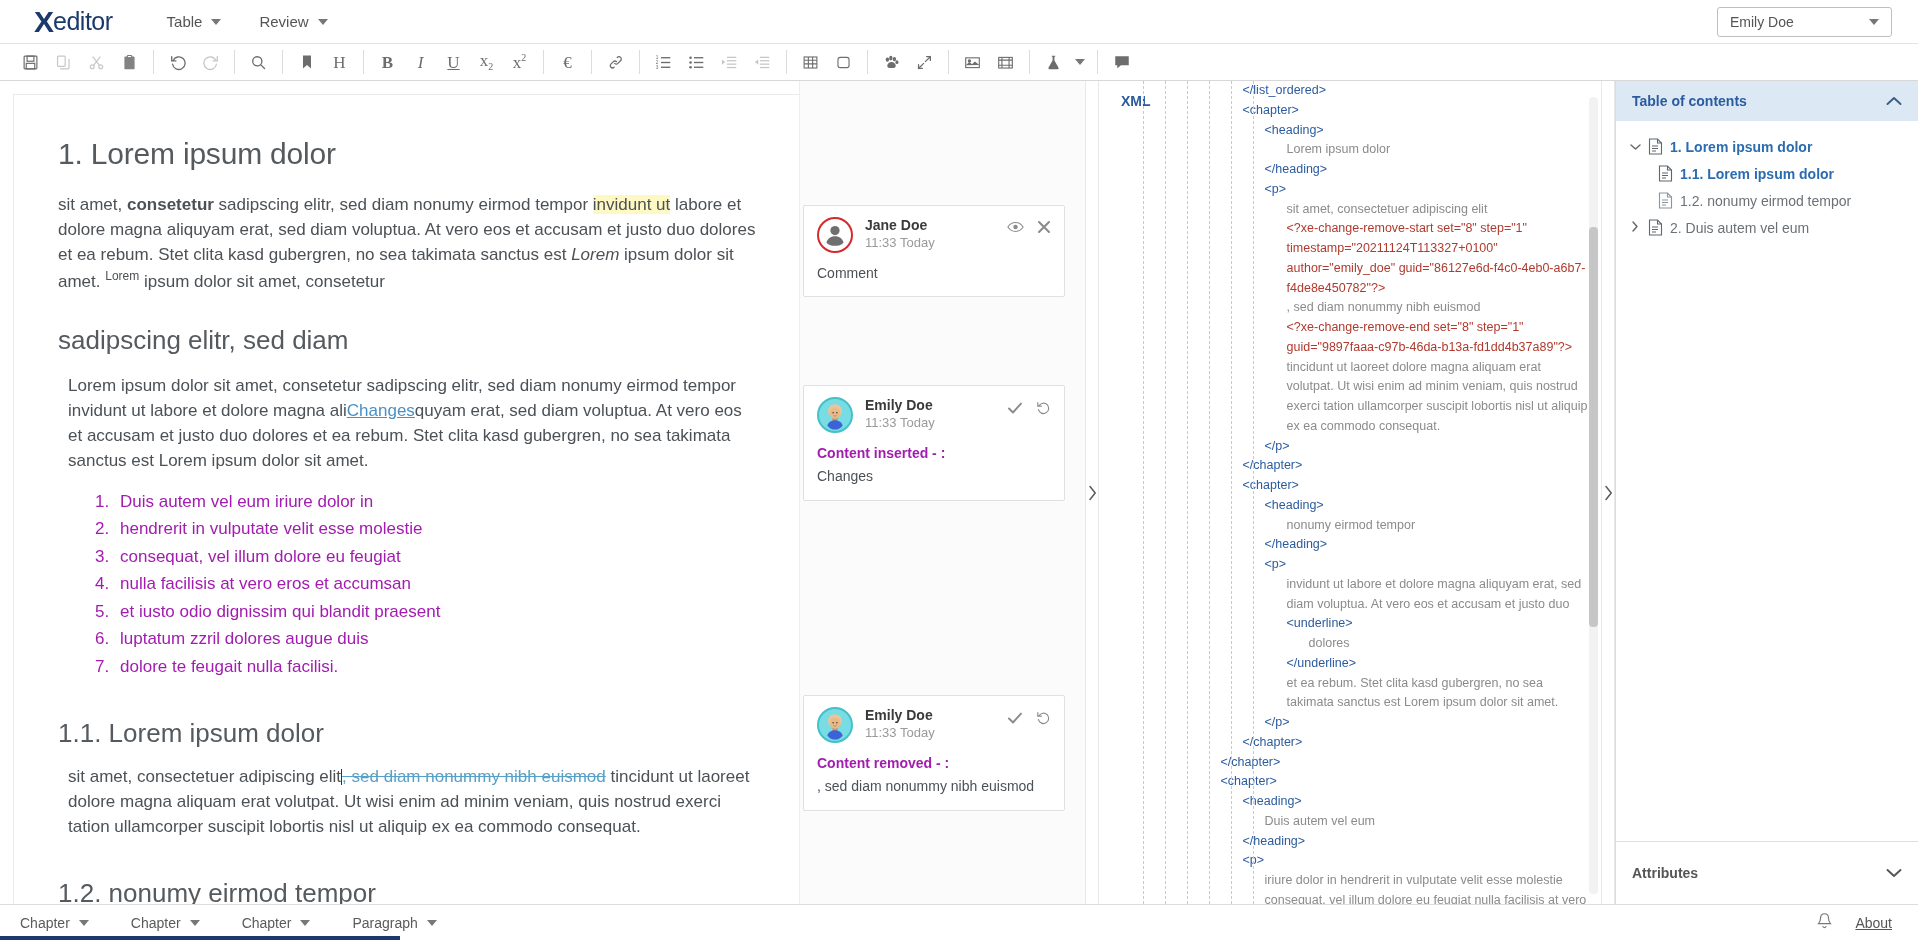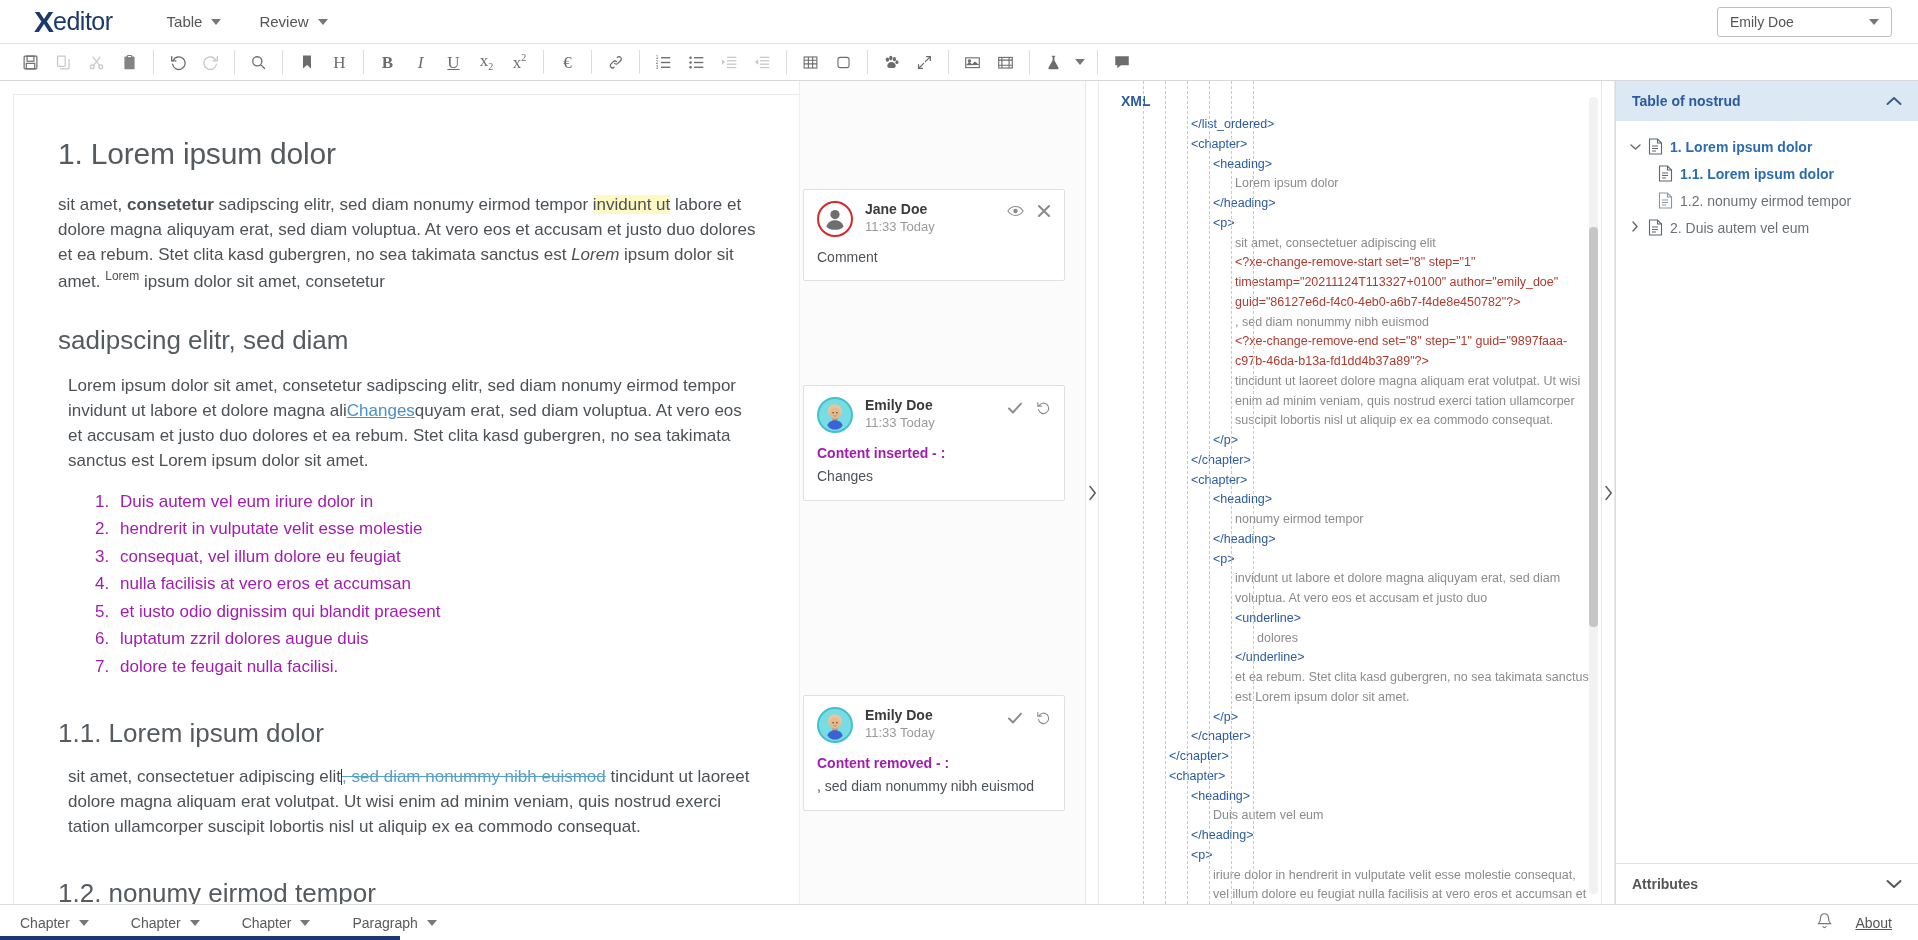--- a/index.html
+++ b/index.html
@@ -138,21 +138,21 @@
   .splitter {
     width: 14px; min-width: 14px; background: #ffffff;
     display: flex; align-items: center; justify-content: center;
     border-left: 1px solid #e8e8e8; border-right: 1px solid #e8e8e8;
     cursor: col-resize; color: #5a5a5a;
   }
 
   
   .xml-pane {
     flex: 1; min-width: 0; background: #fff;
-    display: flex; flex-direction: column;
+    display: flex; flex-direction: row;
     overflow: hidden; position: relative;
   }
   .xml-title {
     font-size: 14px; font-weight: bold; color: #2b5b9e; padding: 12px 0 6px 22px;
   }
   .xml-body {
     flex: 1; overflow: hidden; position: relative;
     padding: 0 10px 0 26px;
     font-size: 12.5px;
     line-height: 1.58;
@@ -178,21 +178,21 @@
     display: flex; flex-direction: column;
     background: #fff;
   }
   .rp-header {
     background: #dce9f5; padding: 12px 16px;
     display: flex; align-items: center; justify-content: space-between;
     cursor: pointer;
   }
   .rp-header .ttl { font-size: 14px; font-weight: bold; color: #2b5b9e; }
   .rp-sec-header {
-    border-top: 1px solid #e0e0e0; padding: 12px 16px;
+    border-top: 1px solid #e0e0e0; padding: 23px 16px;
     display: flex; align-items: center; justify-content: space-between; cursor: pointer;
   }
   .rp-sec-header .ttl { font-size: 14px; font-weight: bold; color: #555; }
   .chev { color: #555; font-size: 14px; line-height: 1; }
   .toc-body { padding: 12px 0 0 0; flex: 1; overflow: hidden; }
   .toc-row {
     display: flex; align-items: center; padding: 5px 10px 5px 10px; cursor: pointer;
     font-size: 14px;
   }
   .toc-twisty { width: 18px; flex: 0 0 18px; color: #666; font-size: 11px; text-align: center; }
@@ -482,21 +482,21 @@
 
           <p class="indent"><span>sit amet, consectetuer adipiscing elit</span><span class="caret-bar"></span><span class="del-text">, sed diam nonummy nibh euismod</span><span> tincidunt ut laoreet dolore magna aliquam erat volutpat. Ut wisi enim ad minim veniam, quis nostrud exerci tation ullamcorper suscipit lobortis nisl ut aliquip ex ea commodo consequat.</span></p>
 
           <h3>1.2. nonumy eirmod tempor</h3>
 
         </div>
       </div>
 
       <div class="comments-col">
 
-        <div class="comment-card" style="top:108px">
+        <div class="comment-card" style="top:124px">
           <div class="cc-head">
             <div class="avatar red">
               <svg class="av-silhouette" viewBox="0 0 36 36">
                   <circle cx="18" cy="13" r="5.2" fill="#6f6f6f"></circle>
                   <path d="M18 19.5c-5 0-8.6 3-9.6 7.1 2.5 2.6 5.8 3.4 9.6 3.4s7.1-.8 9.6-3.4c-1-4.1-4.6-7.1-9.6-7.1z" fill="#6f6f6f"></path>
                 </svg>
             </div>
             <div class="cc-meta">
               <div class="cc-name">Jane Doe</div>
               <div class="cc-time">11:33 Today</div>
@@ -620,21 +620,21 @@
       </div>
 
     <div class="splitter">
       <svg width="9" height="16" viewBox="0 0 9 16" fill="none" stroke="#5a5a5a" stroke-width="1.5" stroke-linecap="round" stroke-linejoin="round">
           <path d="M2 1.5L7.2 8 2 14.5"></path>
         </svg>
     </div>
 
     <div class="right-panel">
       <div class="rp-header">
-        <span class="ttl">Table of nostrud</span>
+        <span class="ttl">Table of contents</span>
         <span class="chev">
           <svg width="16" height="10" viewBox="0 0 16 10" fill="none" stroke="#3c5d80" stroke-width="1.9" stroke-linecap="round" stroke-linejoin="round">
               <path d="M1.5 8L8 2l6.5 6"></path>
             </svg>
         </span>
       </div>
       <div class="toc-body">
 
         <div class="toc-row">
           <span class="toc-twisty">

